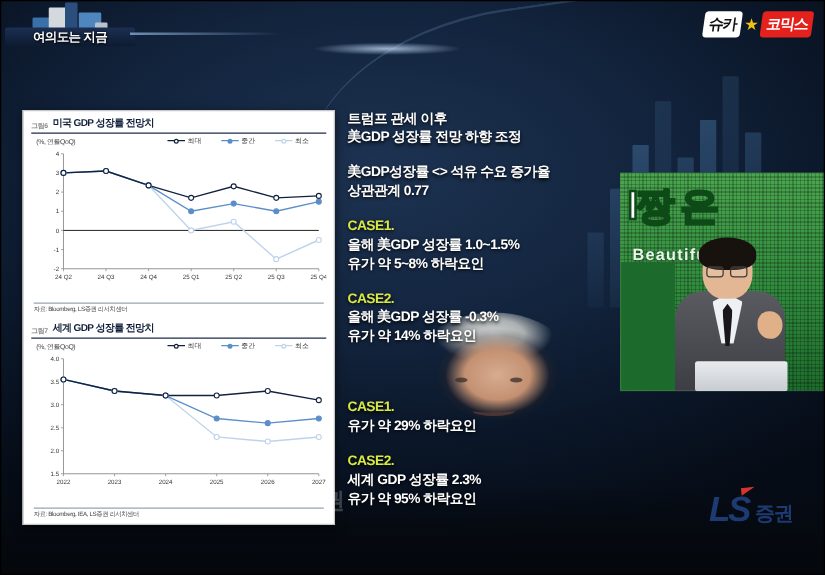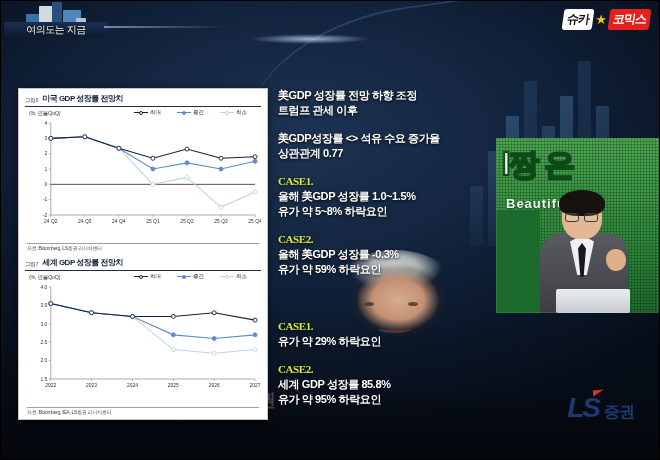--- a/index.html
+++ b/index.html
@@ -40,21 +40,21 @@
   .prog-logo { position: absolute; left: 4px; top: 2px; width: 104px; height: 40px; }
   .pl-towers { position: absolute; left: 22px; top: 0px; width: 60px; height: 34px; }
   .pl-towers i { position: absolute; bottom: 0; display: block; border-radius: 1px 1px 0 0; }
   .pl-band {
     position: absolute; left: 0; top: 20px; width: 104px; height: 15px;
     background: linear-gradient(180deg,#1b2f52,#0d1b30);
     border-radius: 2px;
     display: flex; align-items: center; justify-content: center;
   }
   .pl-band span {
-    font-size: 10px; font-weight: normal; color: #fff; letter-spacing: -.5px;
+    font-size: 10px; font-weight: bold; color: #fff; letter-spacing: -.5px;
     text-shadow: 0 0 2px #000, 1px 1px 0 #0b1626;
   }
   .pl-rule {
     position: absolute; left: 104px; top: 26px; width: 120px; height: 2px;
     background: linear-gradient(90deg,#6f8fb5,rgba(111,143,181,0));
   }
 
   
   .ch-logo {
     position: absolute; right: 10px; top: 6px; height: 26px;
@@ -120,21 +120,21 @@
     font-size: 5px; color: #444; letter-spacing: -.3px;
   }
 
   
   .bullets {
     position: absolute; left: 278px; top: 88px; width: 215px;
     color: #fff; font-size: 11px; font-weight: bold; line-height: 15px;
     letter-spacing: -.4px; text-shadow: 0 1px 3px rgba(0,0,0,.95);
   }
   .blk { margin-bottom: 13px; }
-  .case-h { color: #d9e842; font-family: Liberation Serif, serif; }
+  .case-h { color: #d9e842; }
 
   
   .trump {
     position: absolute; left: 320px; top: 250px; width: 150px; height: 125px;
     border-radius: 50%;
     background:
       radial-gradient(ellipse 58px 44px at 52% 40%, #e8b898 0%, #d49b78 45%, rgba(60,45,40,.25) 72%, rgba(10,18,30,0) 85%),
       radial-gradient(ellipse 60px 30px at 50% 14%, #dfe2e0 0%, #b9bdbc 40%, rgba(20,28,40,0) 78%);
     filter: blur(.3px);
     opacity: .92;
@@ -446,44 +446,44 @@
   </div>
 
   <div class="trump">
     <div class="tr-eye" style="left:44px;top:52px"></div>
     <div class="tr-eye" style="left:88px;top:52px"></div>
     <div class="tr-mouth"></div>
   </div>
 
   <div class="bullets">
     <div class="blk">
+      <div>트럼프 관세 이후</div>
       <div>美GDP 성장률 전망 하향 조정</div>
-      <div>트럼프 관세 이후</div>
     </div>
     <div class="blk">
       <div>美GDP성장률 &lt;&gt; 석유 수요 증가율</div>
       <div>상관관계 0.77</div>
     </div>
     <div class="blk">
       <div class="case-h">CASE1.</div>
       <div>올해 美GDP 성장률 1.0~1.5%</div>
       <div>유가 약 5~8% 하락요인</div>
     </div>
     <div class="blk">
       <div class="case-h">CASE2.</div>
       <div>올해 美GDP 성장률 -0.3%</div>
-      <div>유가 약 59% 하락요인</div>
+      <div>유가 약 14% 하락요인</div>
     </div>
     <div class="blk" style="margin-top:42px">
       <div class="case-h">CASE1.</div>
       <div>유가 약 29% 하락요인</div>
     </div>
     <div class="blk">
       <div class="case-h">CASE2.</div>
-      <div>세계 GDP 성장률 85.8%</div>
+      <div>세계 GDP 성장률 2.3%</div>
       <div>유가 약 95% 하락요인</div>
     </div>
   </div>
 
   <div class="wm">권</div>
 
   <div class="cam">
     <div class="cam-bg"></div>
     <div class="cam-title">l짱 은</div>
     <div class="cam-sub">Beautiful F</div>

